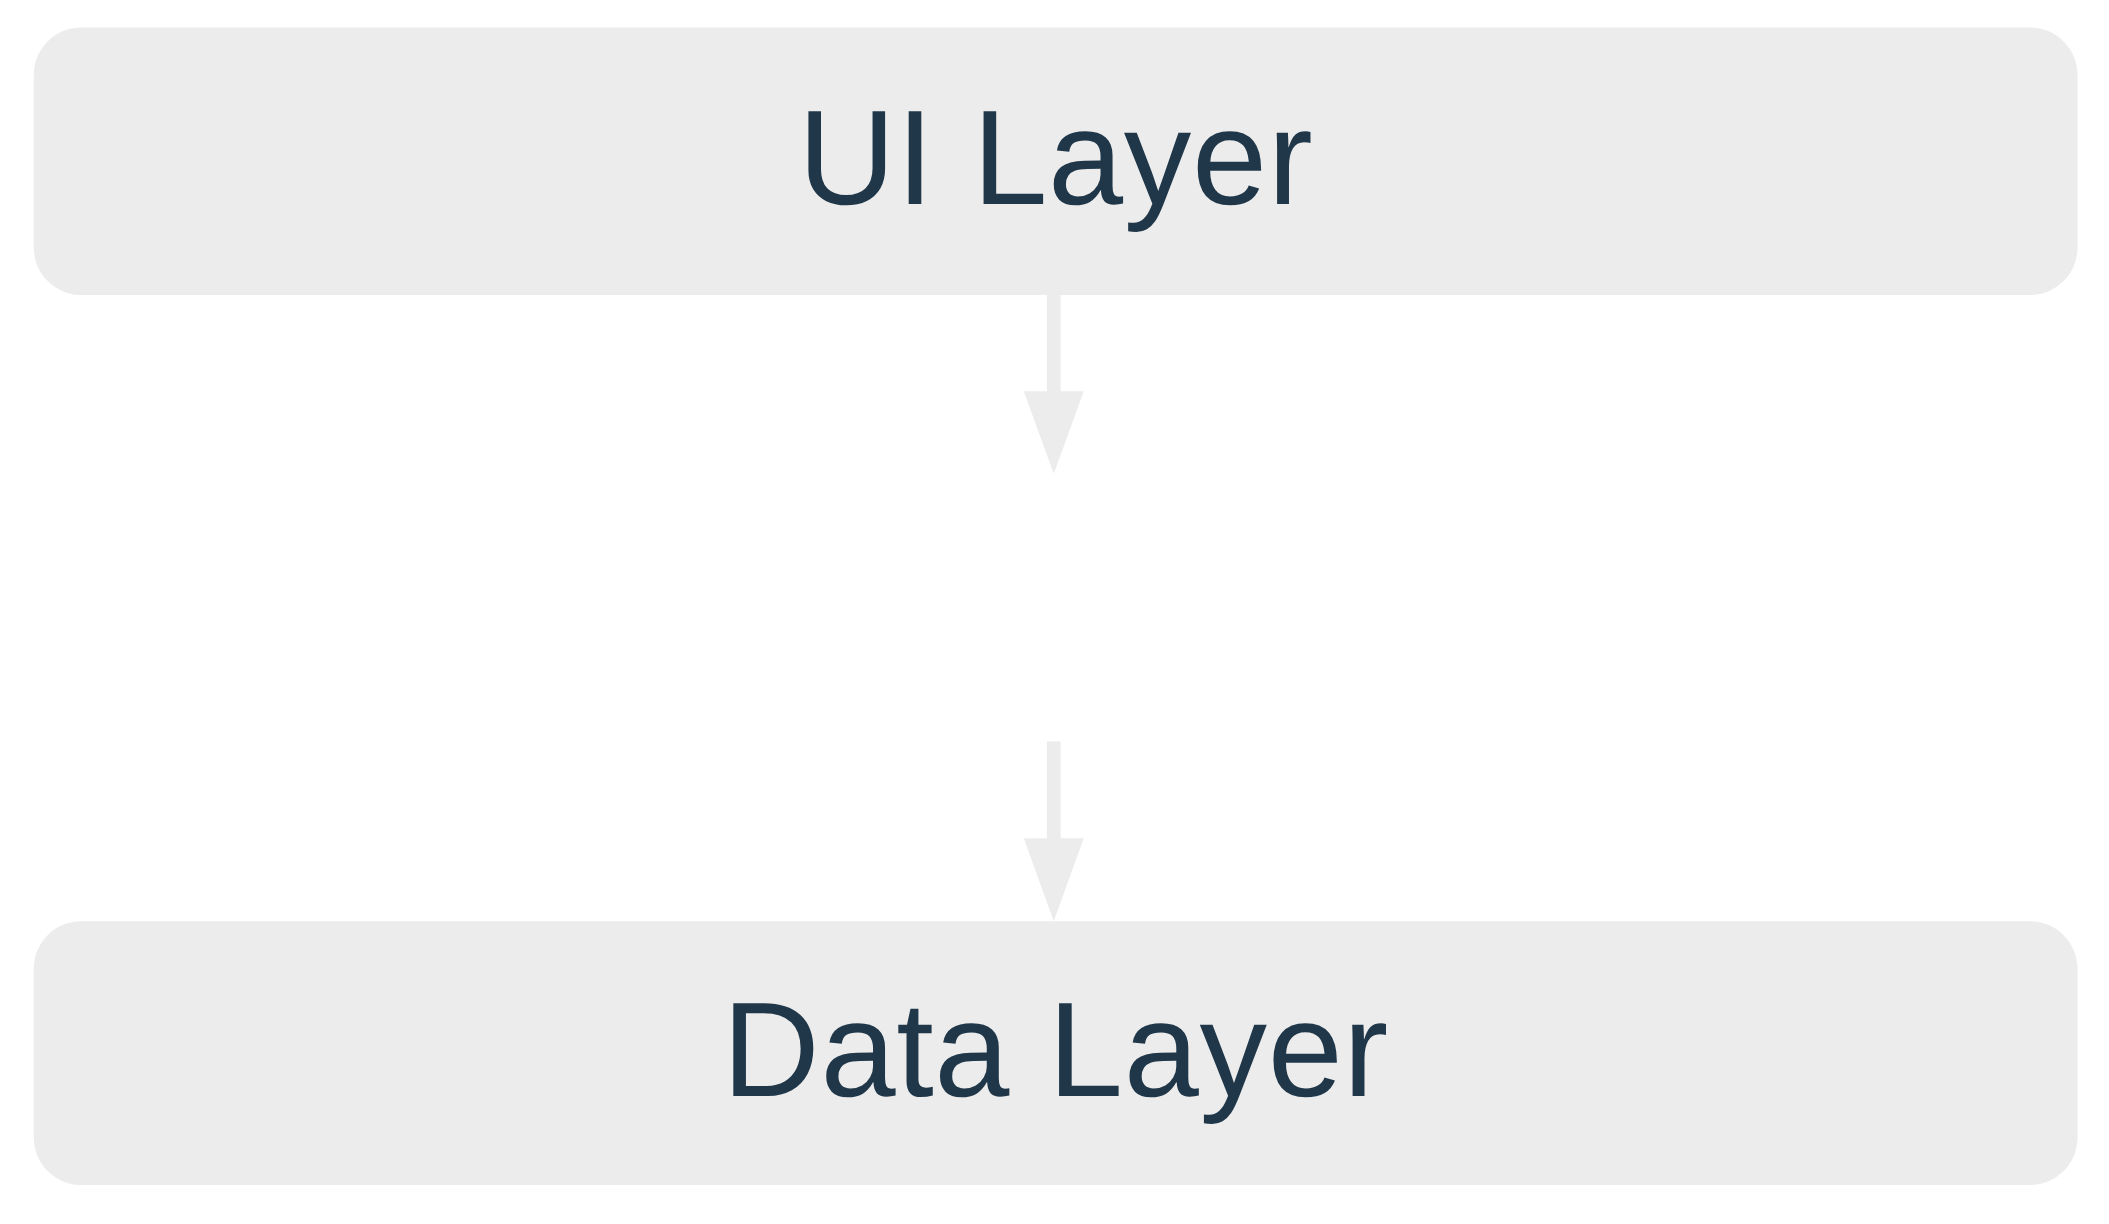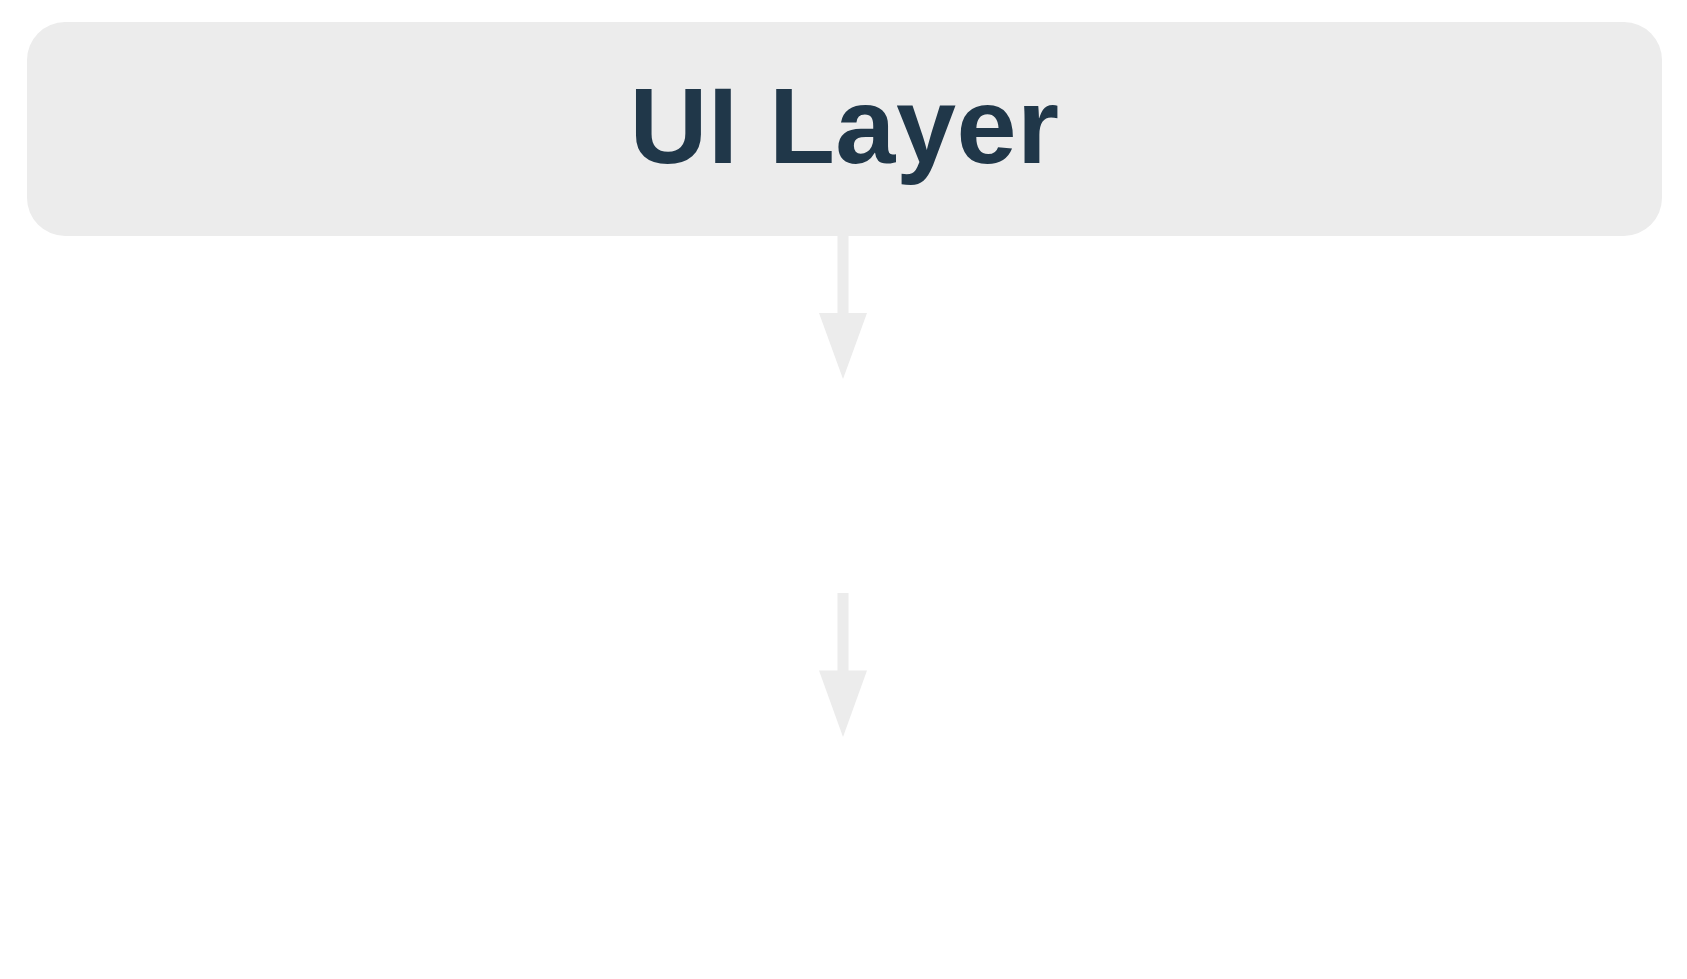--- a/index.html
+++ b/index.html
@@ -33,21 +33,20 @@
   .layer-label {
     font-size: 108px;
     font-weight: 400;
     letter-spacing: 0.5px;
     line-height: 1;
     white-space: nowrap;
     padding-bottom: 6px;
   }
   .gray .layer-label {
     color: var(--text-dark, #203749);
-    font-weight: bold;
   }
   .blue .layer-label {
     color: var(--text-light, #ffffff);
   }
   .box-ui    { top: 22px;  height: 214px; }
   .box-domain{ top: 379px; height: 214px; }
   .box-data  { top: 737px; height: 211px; }
 
   .arrow {
     position: absolute;
@@ -71,14 +70,17 @@
     <rect x="18.5" y="0" width="11" height="82" fill="var(--arrow, #ececec)"></rect>
     <polygon points="0,77 48,77 24,143" fill="var(--arrow, #ececec)"></polygon>
   </svg>
 
 
   <svg class="arrow arrow-2" viewBox="0 0 48 143" preserveAspectRatio="none" aria-hidden="true">
     <rect x="18.5" y="0" width="11" height="82" fill="var(--arrow, #ececec)"></rect>
     <polygon points="0,77 48,77 24,143" fill="var(--arrow, #ececec)"></polygon>
   </svg>
 
+  <div class="layer-box gray box-data">
+    <span class="layer-label">Data Layer</span>
+  </div>
 
 </div>
 
 </body></html>

